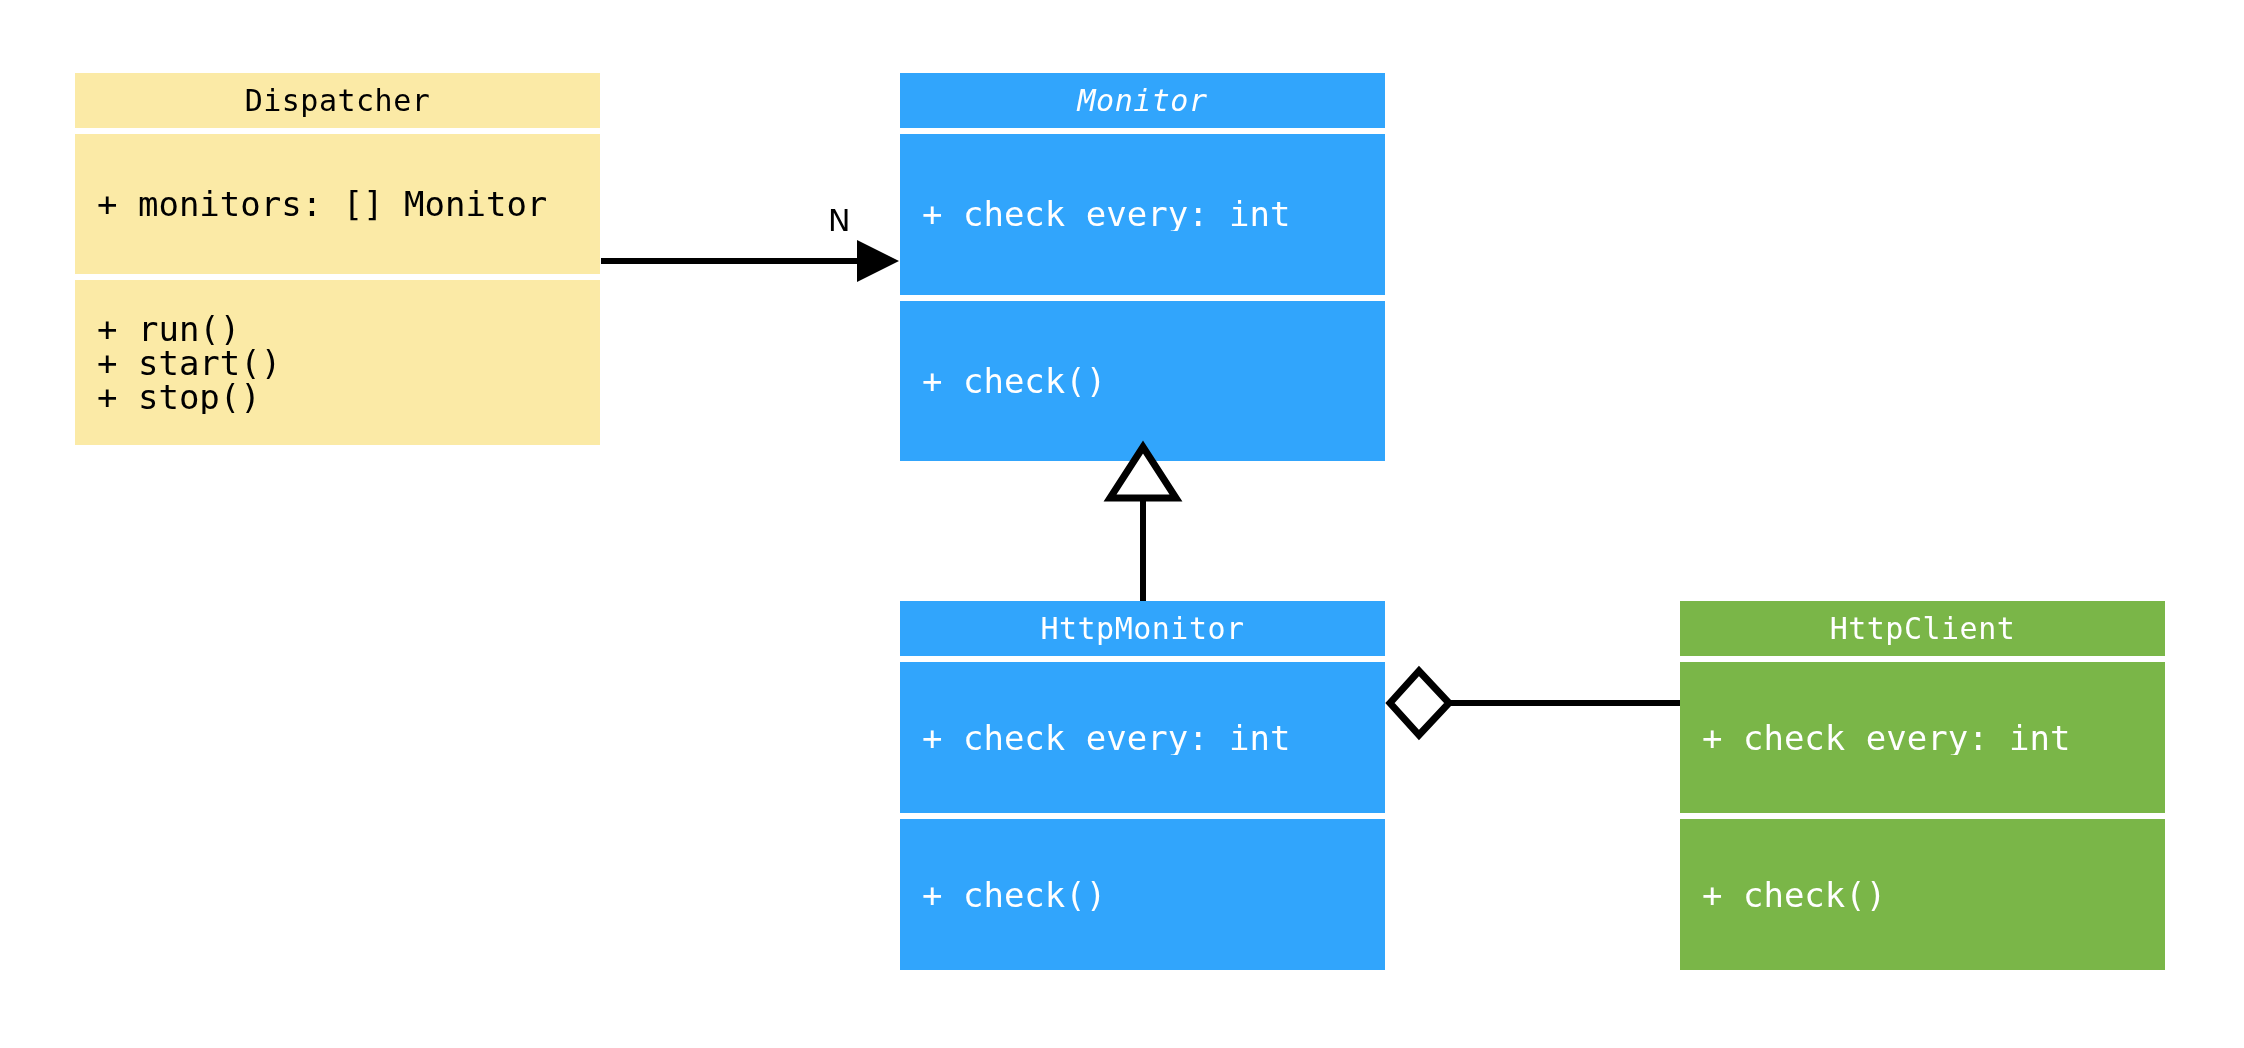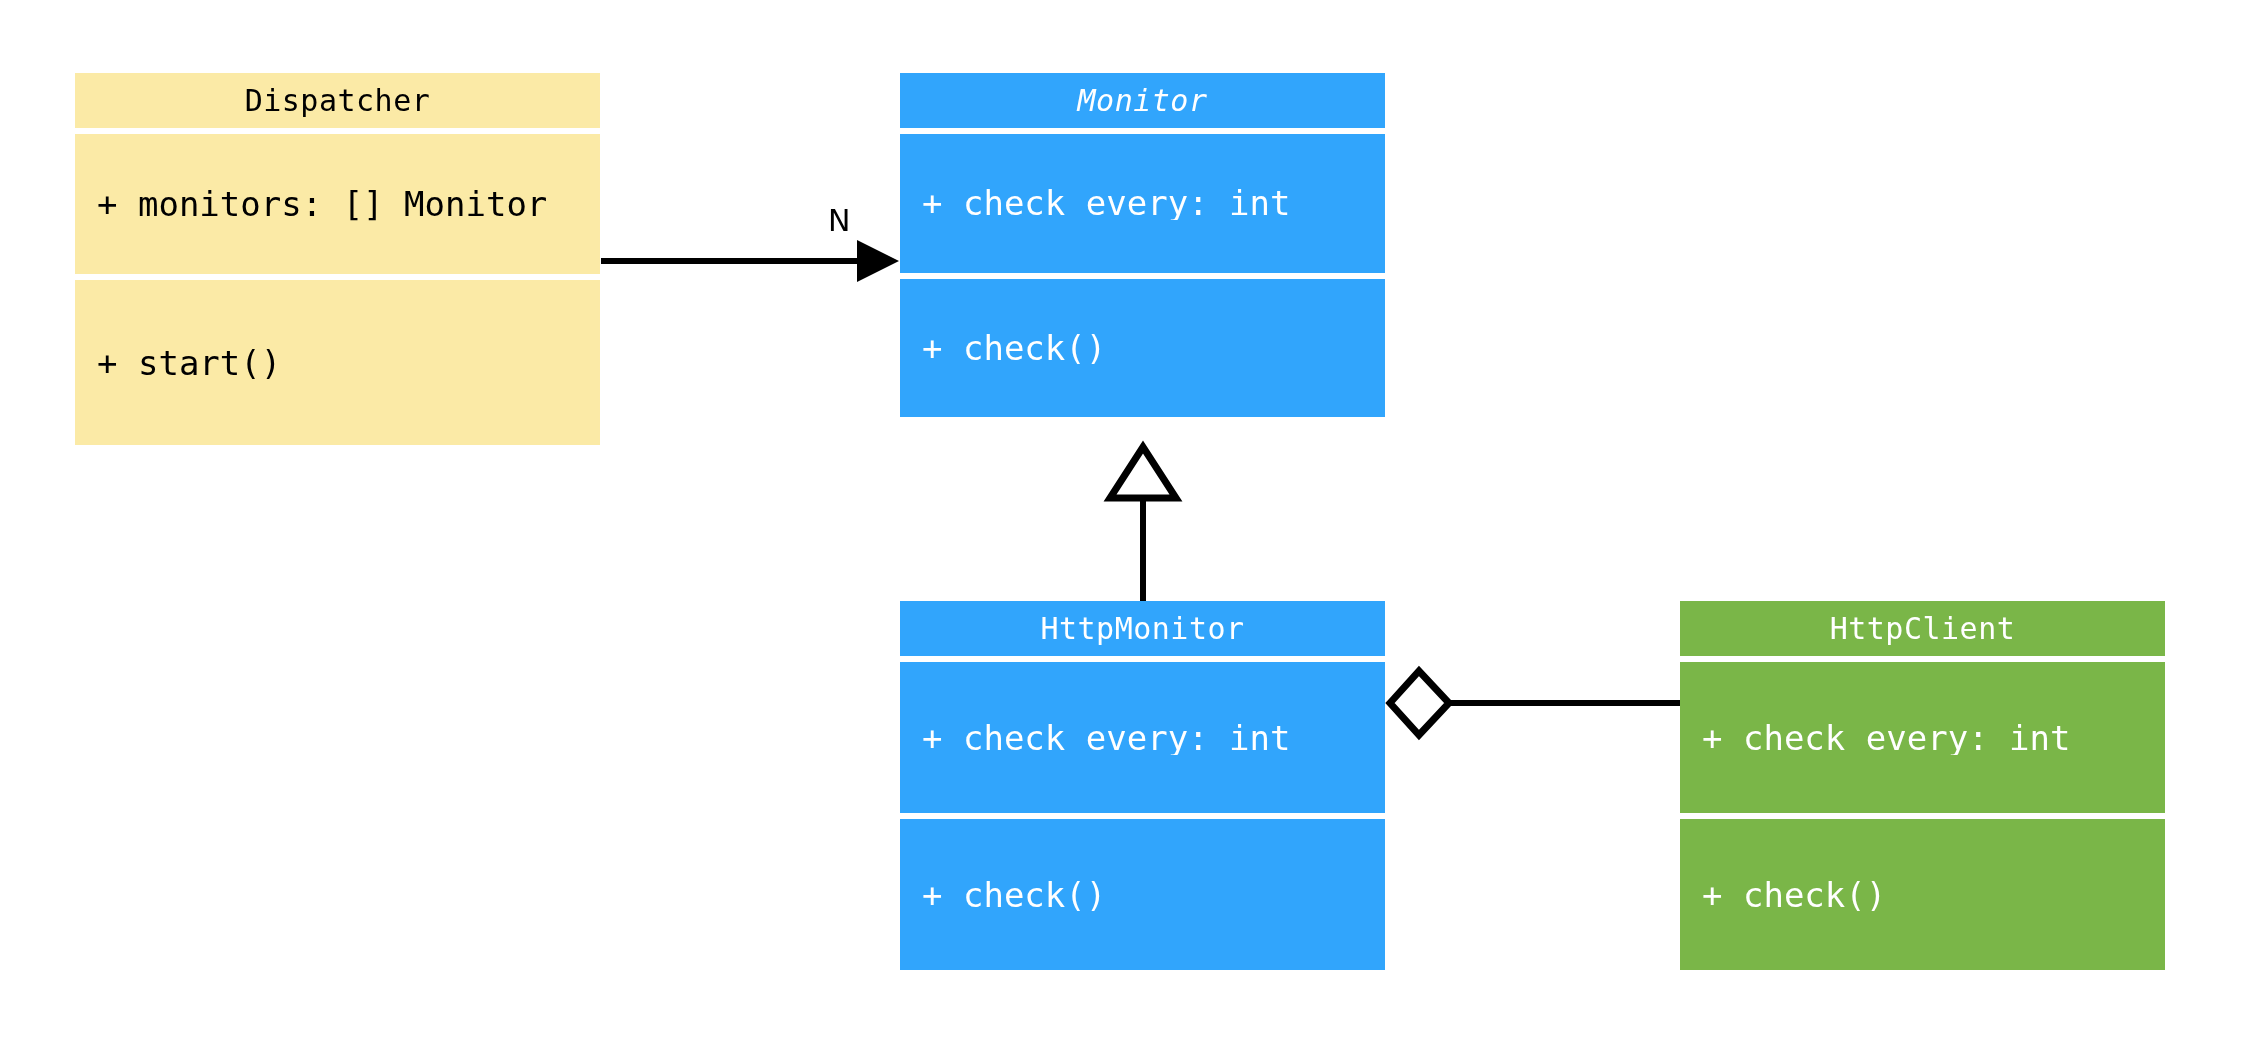--- a/index.html
+++ b/index.html
@@ -92,25 +92,27 @@
 <div id="canvas">
 
   <div class="uml-class theme-yellow" style="left:75px; top:73px; width:525px; height:372px;">
     <div class="uml-title">Dispatcher</div>
     <div class="uml-gap"></div>
     <div class="uml-section" style="flex:0 0 140px;">
       <div class="uml-row">+ monitors: [] Monitor</div>
     </div>
     <div class="uml-gap"></div>
     <div class="uml-section">
+      <div class="uml-row">+ run()</div>
       <div class="uml-row">+ start()</div>
+      <div class="uml-row">+ stop()</div>
     </div>
   </div>
 
-  <div class="uml-class theme-blue" style="left:900px; top:73px; width:485px; height:344px;">
+  <div class="uml-class theme-blue" style="left:900px; top:73px; width:485px; height:388px;">
     <div class="uml-title abstract">Monitor</div>
     <div class="uml-gap"></div>
     <div class="uml-section">
       <div class="uml-row">+ check_every: int</div>
     </div>
     <div class="uml-gap"></div>
     <div class="uml-section">
       <div class="uml-row">+ check()</div>
     </div>
   </div>

